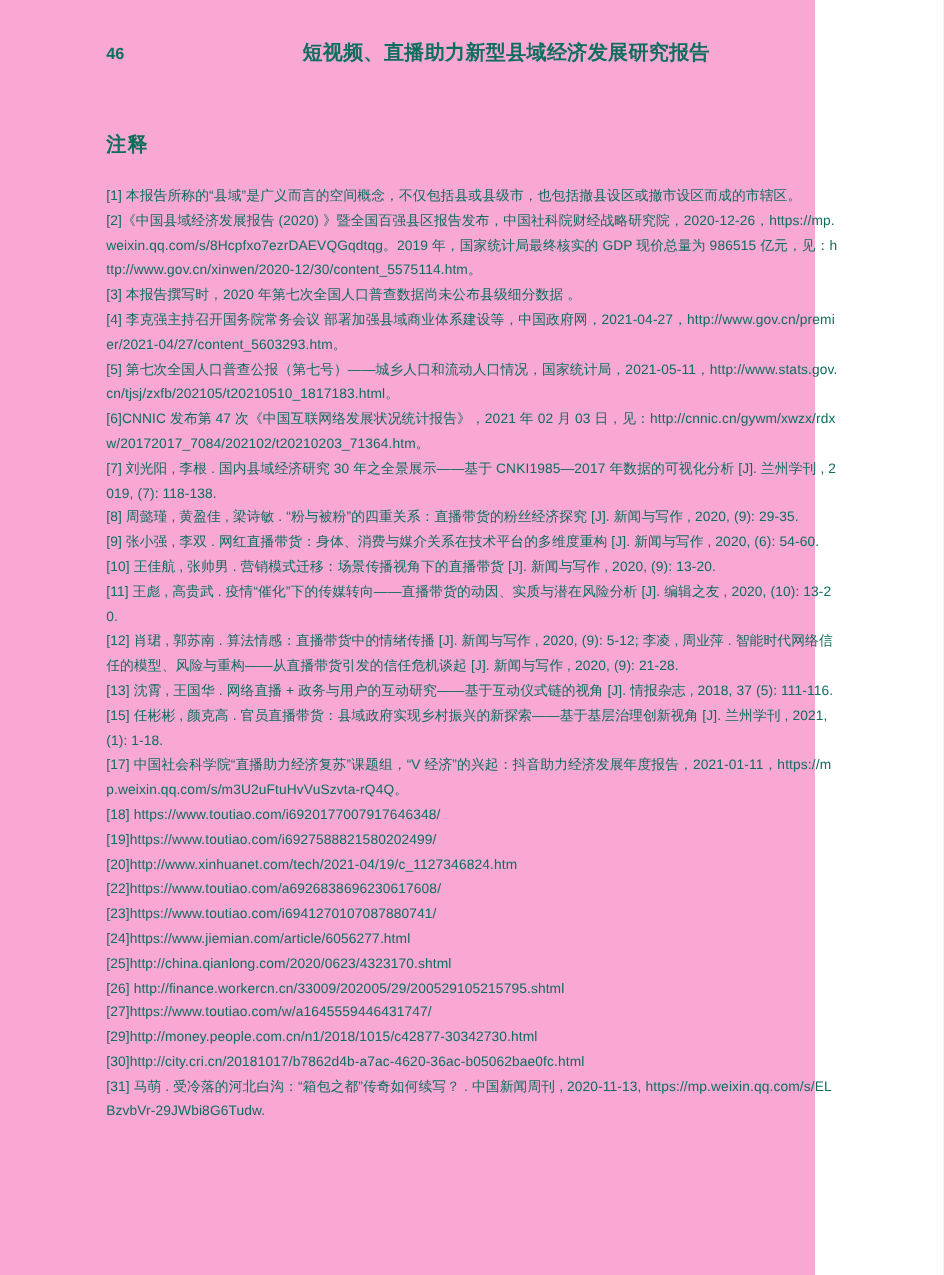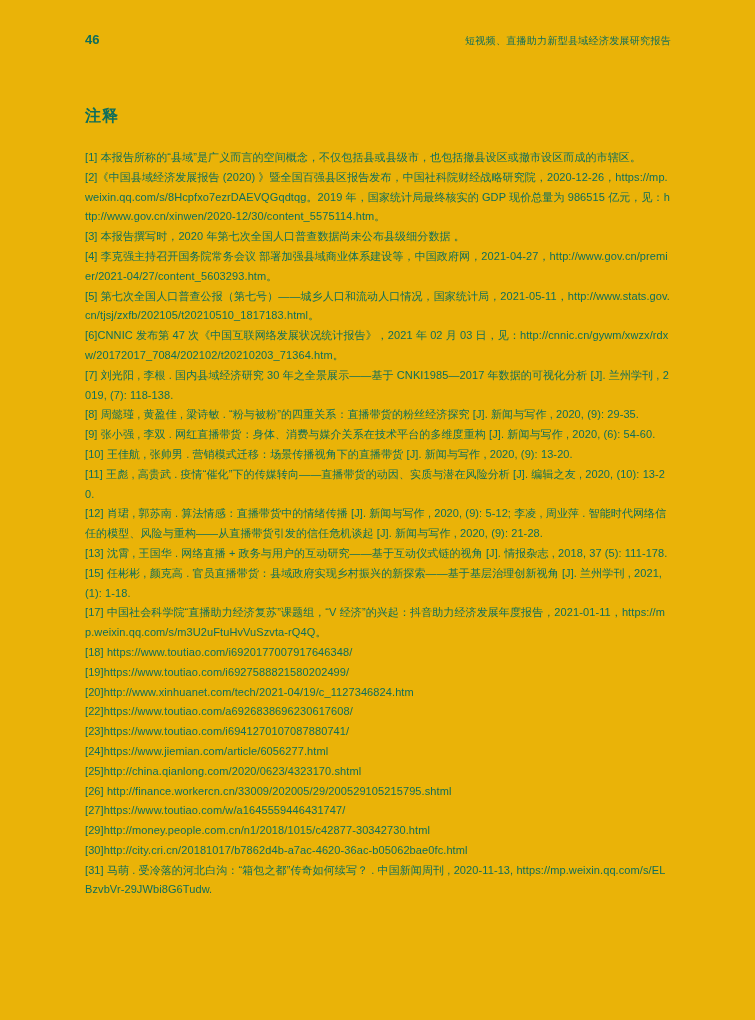--- a/index.html
+++ b/index.html
@@ -4,39 +4,39 @@
 <style>
   html,body{margin:0;padding:0;}
   body{
     width:755px;height:1020px;
     background:#ffffff;
     font-family:"Liberation Sans","DejaVu Sans",sans-serif;
     overflow:hidden;
   }
   .page{
     position:relative;
-    width:755px;height:1020px;
-    background:#eab308;
+    width:652px;height:1020px;
+    background:#f9a8d4;
     color:#0e6e5c;
   }
   .header{
     position:absolute;
     top:32px;left:85px;right:84px;
     display:flex;
     justify-content:space-between;
     align-items:baseline;
   }
   .page-number{
     font-size:13px;
     font-weight:bold;
     color:#0e6e5c;
   }
   .report-title{
-    font-size:10px;
-    font-weight:normal;
+    font-size:16px;
+    font-weight:bold;
     color:#0e6e5c;
     letter-spacing:0.3px;
   }
   .section-title{
     position:absolute;
     top:106px;left:85px;
     font-size:16px;
     font-weight:bold;
     color:#0e6e5c;
     letter-spacing:1px;
@@ -75,21 +75,21 @@
     <p>[3] 本报告撰写时，2020 年第七次全国人口普查数据尚未公布县级细分数据 。</p>
     <p>[4] 李克强主持召开国务院常务会议 部署加强县域商业体系建设等，中国政府网，2021-04-27，http://www.gov.cn/premier/2021-04/27/content_5603293.htm。</p>
     <p>[5] 第七次全国人口普查公报（第七号）——城乡人口和流动人口情况，国家统计局，2021-05-11，http://www.stats.gov.cn/tjsj/zxfb/202105/t20210510_1817183.html。</p>
     <p>[6]CNNIC 发布第 47 次《中国互联网络发展状况统计报告》，2021 年 02 月 03 日，见：http://cnnic.cn/gywm/xwzx/rdxw/20172017_7084/202102/t20210203_71364.htm。</p>
     <p>[7] 刘光阳 , 李根 . 国内县域经济研究 30 年之全景展示——基于 CNKI1985—2017 年数据的可视化分析 [J]. 兰州学刊 , 2019, (7): 118-138.</p>
     <p>[8] 周懿瑾 , 黄盈佳 , 梁诗敏 . “粉与被粉”的四重关系：直播带货的粉丝经济探究 [J]. 新闻与写作 , 2020, (9): 29-35.</p>
     <p>[9] 张小强 , 李双 . 网红直播带货：身体、消费与媒介关系在技术平台的多维度重构 [J]. 新闻与写作 , 2020, (6): 54-60.</p>
     <p>[10] 王佳航 , 张帅男 . 营销模式迁移：场景传播视角下的直播带货 [J]. 新闻与写作 , 2020, (9): 13-20.</p>
     <p>[11] 王彪 , 高贵武 . 疫情“催化”下的传媒转向——直播带货的动因、实质与潜在风险分析 [J]. 编辑之友 , 2020, (10): 13-20.</p>
     <p>[12] 肖珺 , 郭苏南 . 算法情感：直播带货中的情绪传播 [J]. 新闻与写作 , 2020, (9): 5-12; 李凌 , 周业萍 . 智能时代网络信任的模型、风险与重构——从直播带货引发的信任危机谈起 [J]. 新闻与写作 , 2020, (9): 21-28.</p>
-    <p>[13] 沈霄 , 王国华 . 网络直播 + 政务与用户的互动研究——基于互动仪式链的视角 [J]. 情报杂志 , 2018, 37 (5): 111-178.</p>
+    <p>[13] 沈霄 , 王国华 . 网络直播 + 政务与用户的互动研究——基于互动仪式链的视角 [J]. 情报杂志 , 2018, 37 (5): 111-116.</p>
     <p>[15] 任彬彬 , 颜克高 . 官员直播带货：县域政府实现乡村振兴的新探索——基于基层治理创新视角 [J]. 兰州学刊 , 2021, (1): 1-18.</p>
     <p>[17] 中国社会科学院“直播助力经济复苏”课题组，“V 经济”的兴起：抖音助力经济发展年度报告，2021-01-11，https://mp.weixin.qq.com/s/m3U2uFtuHvVuSzvta-rQ4Q。</p>
     <p>[18] https://www.toutiao.com/i6920177007917646348/</p>
     <p>[19]https://www.toutiao.com/i6927588821580202499/</p>
     <p>[20]http://www.xinhuanet.com/tech/2021-04/19/c_1127346824.htm</p>
     <p>[22]https://www.toutiao.com/a6926838696230617608/</p>
     <p>[23]https://www.toutiao.com/i6941270107087880741/</p>
     <p>[24]https://www.jiemian.com/article/6056277.html</p>
     <p>[25]http://china.qianlong.com/2020/0623/4323170.shtml</p>
     <p>[26] http://finance.workercn.cn/33009/202005/29/200529105215795.shtml</p>

